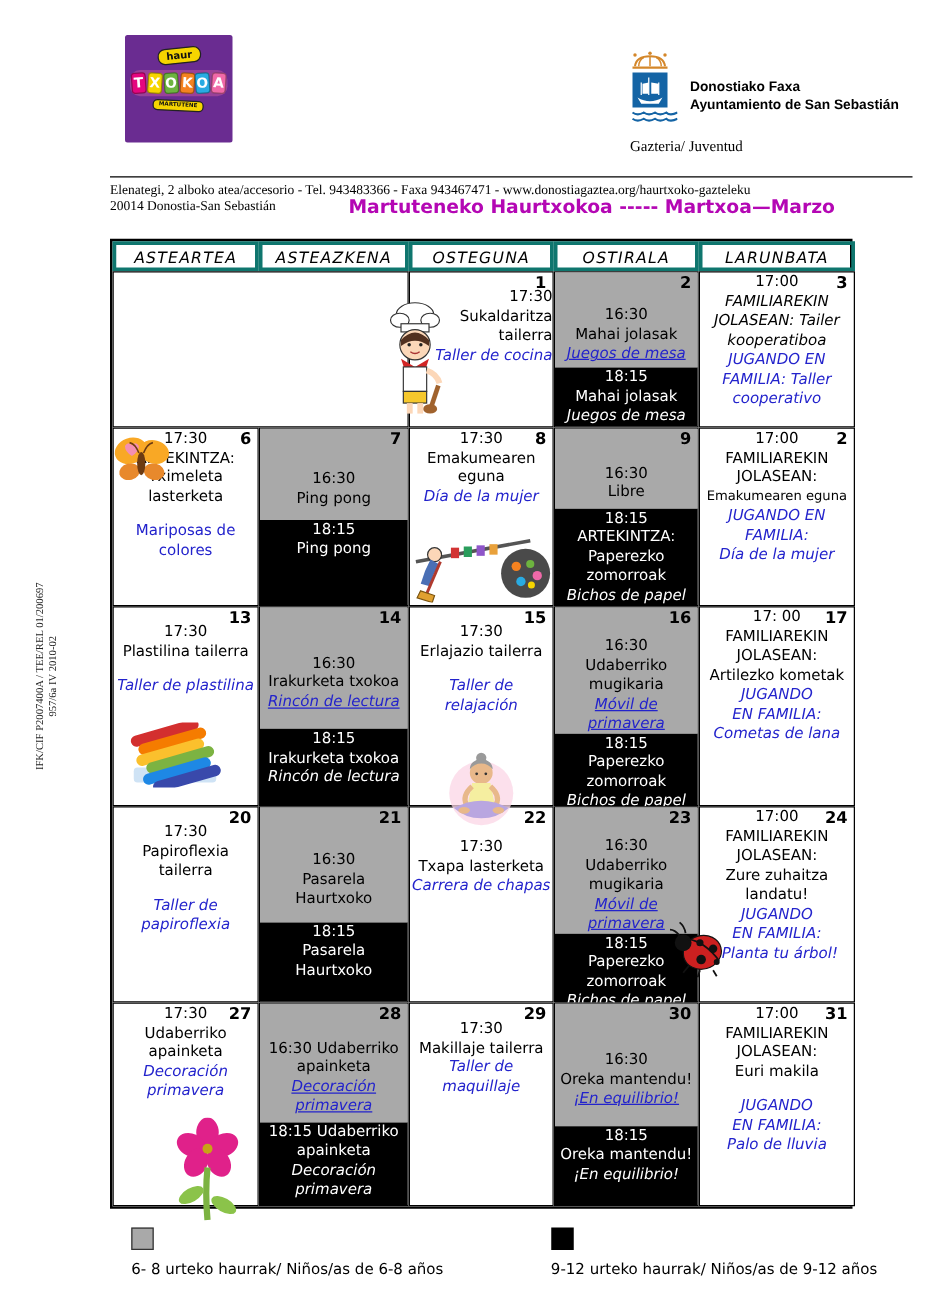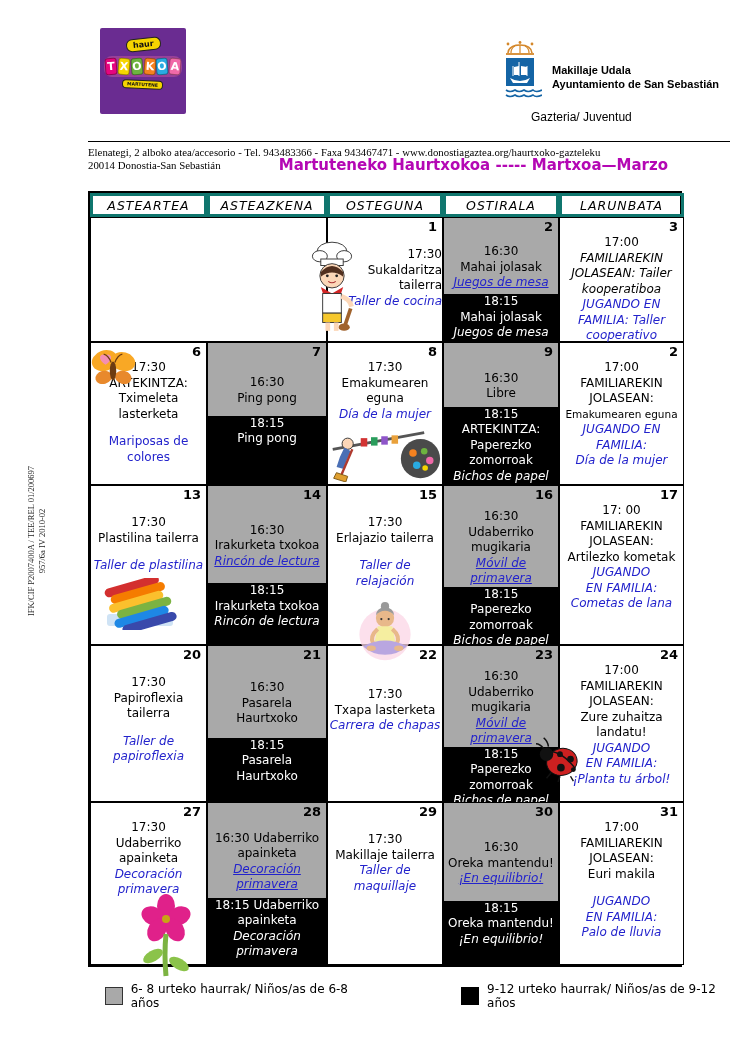--- a/index.html
+++ b/index.html
@@ -23,21 +23,21 @@
              background:rgba(240,105,168,.35);border-radius:8px;padding:2px 1px;}
   .logo-tile{width:12px;height:17px;border-radius:3px;color:#fff;font-size:11px;font-weight:bold;
              display:flex;align-items:center;justify-content:center;border:1px solid rgba(0,0,0,.35);}
   .logo-mart{position:absolute;left:22px;top:52px;background:#f6d500;color:#111;font-size:4.5px;
              font-weight:bold;padding:1px 4px;border-radius:4px;border:1px solid #222;transform:rotate(3deg);}
   .org-lines{position:absolute;left:89px;top:118px;font-family:"Liberation Serif",serif;
              font-size:12.5px;line-height:1.2;}
   .crest-block{position:absolute;left:498px;top:40px;display:flex;gap:10px;}
   .city-name{margin-top:24px;font-size:11px;font-weight:bold;line-height:1.25;
              font-family:"Liberation Sans",sans-serif;}
-  .dept{position:absolute;left:504px;top:110px;font-family:Liberation Sans, sans-serif;font-size:12px;margin-left:27px;}
+  .dept{position:absolute;left:504px;top:110px;font-family:Liberation Serif, serif;font-size:12px;}
   .rule{position:absolute;left:88px;top:141px;width:642px;border-top:1.5px solid #000;}
   .address{position:absolute;left:88px;top:146px;font-family:"Liberation Serif",serif;
            font-size:10.8px;line-height:1.25;}
   .side-id{position:absolute;left:26px;top:662px;width:242px;transform:rotate(-90deg);
            transform-origin:0 0;font-family:"Liberation Serif",serif;font-size:8.5px;color:#222;
            text-align:center;line-height:1.35;}
 
   
   .cal-title{position:absolute;left:88px;top:156px;width:594px;text-align:right;padding-right:14px;
              font-size:15px;font-weight:bold;color:var(--magenta);}
@@ -45,21 +45,21 @@
   
   .cal{position:absolute;left:88px;top:191px;width:594px;
        display:grid;grid-template-columns:117px 120px 116px 116px 125px;
        grid-template-rows:24px 125px 143px 160px 157px 163px;
        border:2px solid #000;background:#fff;}
   .cal-head{border:3px solid #0f766e;display:flex;align-items:center;justify-content:center;
             font-size:12.5px;letter-spacing:1px;font-style:italic;}
   .cal-cell{position:relative;border:1px solid #000;background:#fff;}
   .daynum{position:absolute;top:1px;right:5px;font-size:13px;font-weight:bold;z-index:3;}
   .sec{display:flex;flex-direction:column;align-items:center;text-align:center;}
-  .sec-white{padding-top:17px;width:100%;height:100%;position:relative;z-index:1;}
+  .sec-white{width:100%;height:100%;position:relative;z-index:1;}
   .split{display:flex;flex-direction:column;}
   .sec-gray{background:var(--gray);justify-content:center;padding-top:23px;width:100%;}
   .sec-black{background:#000;justify-content:flex-start;width:100%;}
   .ln{font-size:12px;line-height:15.5px;width:100%;}
   .s-ki{font-style:italic;}
   .s-b{color:var(--blue);font-style:italic;}
   .s-bn{color:var(--blue);}
   .s-w{color:#fff;}
   .s-wi{color:#fff;font-style:italic;}
   .s-ks{font-size:10.5px;}
@@ -71,21 +71,21 @@
   .art-chef{left:-24px;bottom:6px;width:56px;height:96px;}
   .art-butterfly{left:-6px;top:2px;width:56px;height:48px;}
   .art-sweeper{left:0px;bottom:2px;width:114px;height:70px;}
   .art-plasticine{left:2px;bottom:14px;width:96px;height:52px;}
   .art-meditator{left:50%;margin-left:-44px;bottom:-18px;width:88px;height:64px;}
   .art-ladybug{left:-26px;top:90px;width:50px;height:46px;}
   .art-flower{left:40px;bottom:-14px;width:70px;height:84px;}
 
   
   .legend{position:absolute;left:105px;top:982px;display:flex;gap:86px;font-size:12px;}
-  .legend-item{display:flex;align-items:center;gap:8px;}
+  .legend-item{display:flex;gap:8px;flex-direction:column;}
   .sq{width:18px;height:18px;display:inline-block;}
   .sq-gray{background:var(--gray);border:1.5px solid #333;}
   .sq-black{background:#000;}
 </style>
 </head>
 <body>
 
 <div class="page">
 
   <div class="logo">
@@ -110,21 +110,21 @@
         <circle cx="22" cy="2.5" r="1.4" fill="#d4872a"></circle>
         <circle cx="34" cy="4" r="1.4" fill="#d4872a"></circle>
       <rect x="8" y="18" width="28" height="28" fill="#1464a5"></rect>
       <path d="M12 38 q10 6 20 0 l-3 5 h-14 z" fill="#fff"></path>
       <path d="M21 22 v14 M15 26 v10 M29 26 v10" stroke="#fff" stroke-width="1"></path>
       <path d="M16 27 l5 -1 v9 l-5 0 z M23 26 l6 1 v8 l-6 0 z" fill="#fff"></path>
       <path d="M8 50 q4 3 9 0 q4 3 9 0 q4 3 9 0 q3 3 9 0" fill="none" stroke="#1464a5" stroke-width="1.6"></path>
       <path d="M8 55 q4 3 9 0 q4 3 9 0 q4 3 9 0 q3 3 9 0" fill="none" stroke="#1464a5" stroke-width="1.6"></path>
     </svg>
     <div class="city-name">
-      <div>Makillaje Udala</div>
+      <div>Donostiako Faxa</div>
       <div>Ayuntamiento de San Sebastián</div>
     </div>
   </div>
   <div class="dept">Gazteria/ Juventud</div>
 
   <div class="rule"></div>
   <div class="address">
     <div>Elenategi, 2 alboko atea/accesorio - Tel.  943483366 - Faxa 943467471 - www.donostiagaztea.org/haurtxoko-gazteleku</div>
     <div>20014 Donostia-San Sebastián</div>
   </div>

